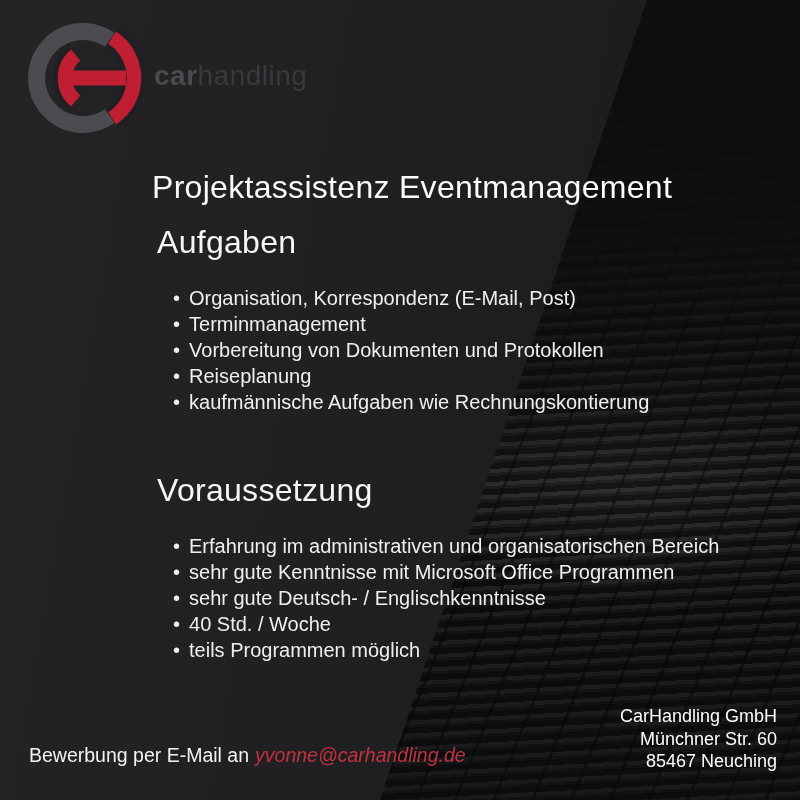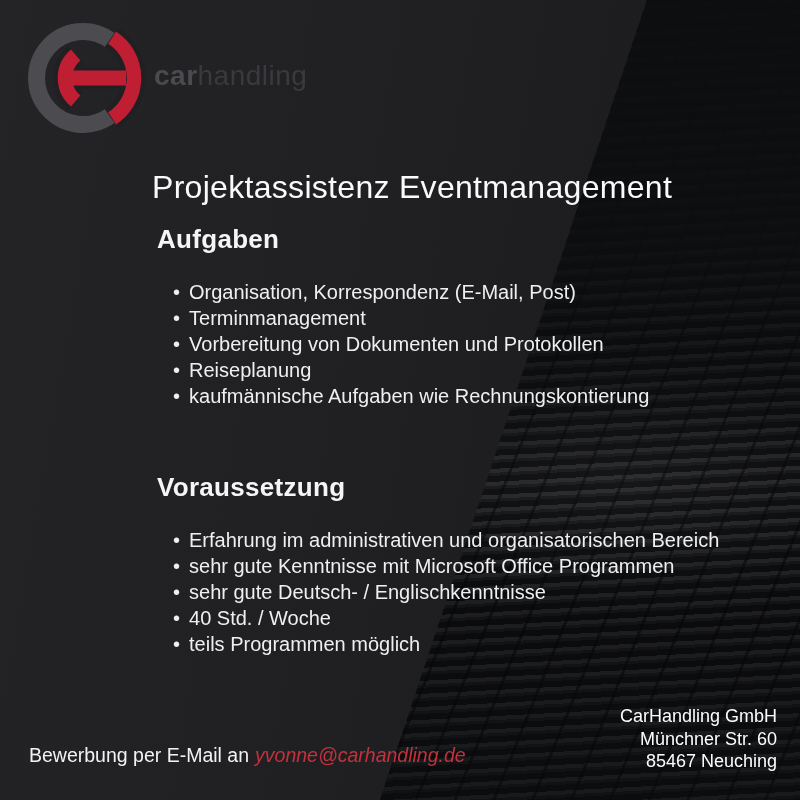--- a/index.html
+++ b/index.html
@@ -30,21 +30,21 @@
   .logo-svg{position:absolute;left:0;top:0;}
   .wordmark{position:absolute;left:154px;top:60px;font-size:28px;letter-spacing:0.5px;text-align:center;}
   .wordmark .car{font-weight:bold;color:#4b4b4f;}
   .wordmark .handling{font-weight:normal;color:#3a3a3e;}
   
   .job-title{
     position:absolute;left:136px;top:153px;margin:16px;
     font-size:32px;font-weight:400;color:#fafafa;letter-spacing:0.3px;
   }
   .section{position:absolute;left:157px;}
-  .section h2{margin:0 0 24px 0;font-size:26px;font-weight:700;color:#f5f5f5;letter-spacing:0.3px;}
+  .section h2{margin:0 0 24px 0;font-size:32px;font-weight:400;color:#f5f5f5;letter-spacing:0.3px;}
   .section ul{margin:16px;padding:0;list-style:none;font-size:20px;line-height:26px;color:#efefef;}
   .section li::before{content:"\2022";margin-right:9px;}
   .sec-aufgaben{top:224px;}
   .sec-voraussetzung{top:472px;}
   .application{position:absolute;left:29px;top:744px;font-size:19.5px;color:#f2f2f2;}
   .application .email{color:#c2323e;margin-left:6px;text-decoration:none;cursor:pointer;font-style:italic;}
   .address{position:absolute;left:620px;top:705px;font-size:18px;line-height:22.5px;color:#fdfdfd;text-align:right;}
 </style>
 </head>
 <body>

